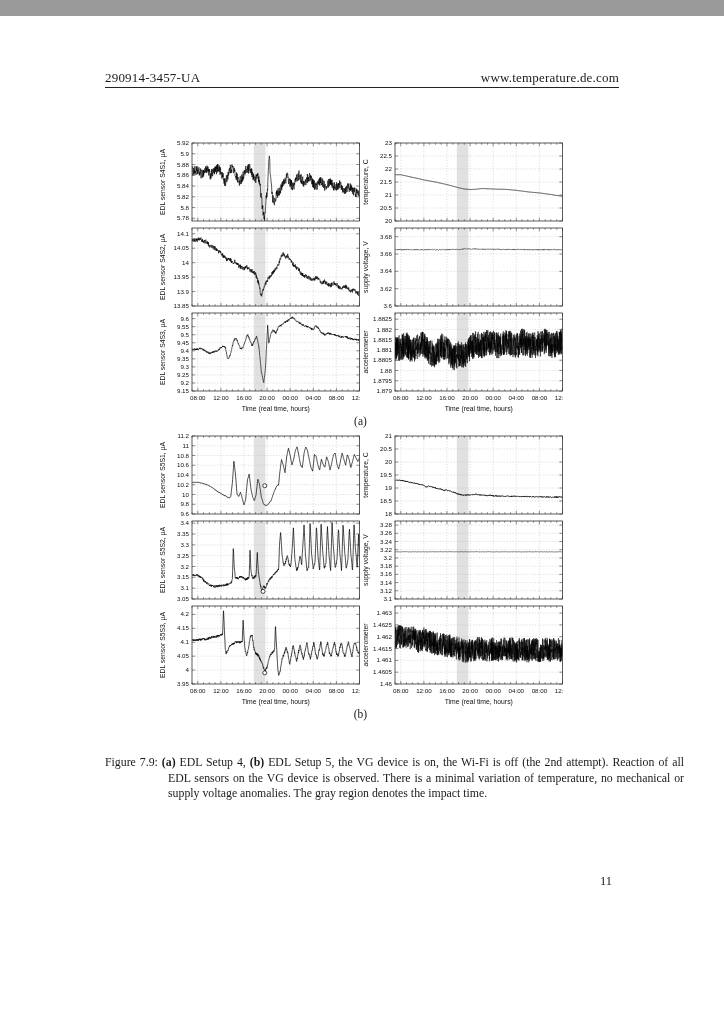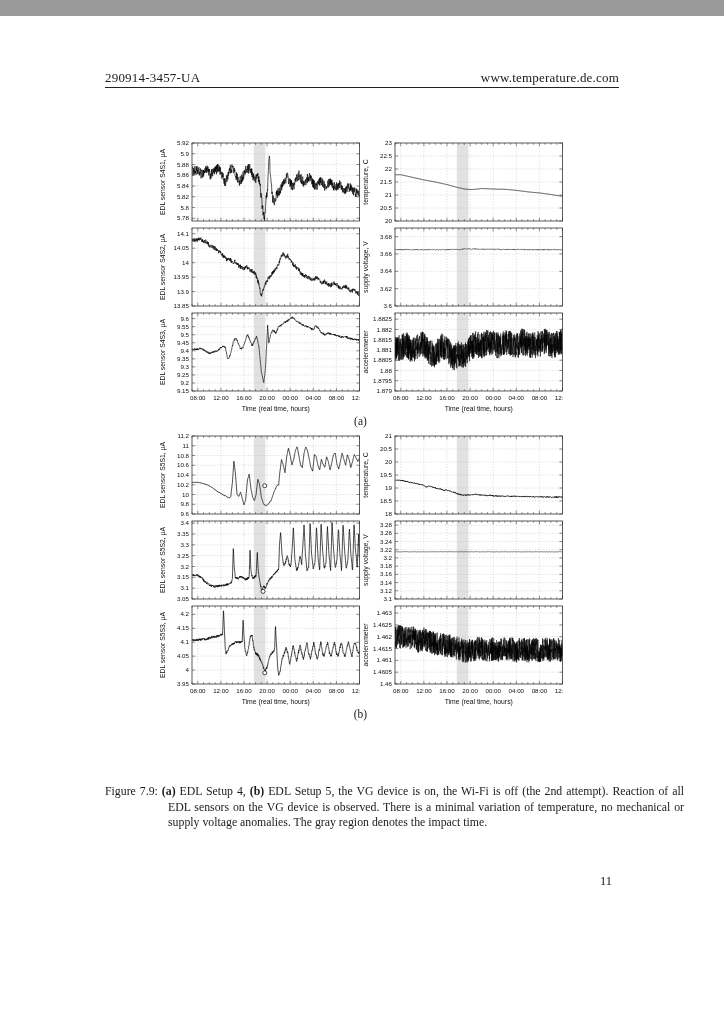--- a/index.html
+++ b/index.html
@@ -6,21 +6,21 @@
   .page{position:relative;width:724px;height:1024px;background:#ffffff;margin:16px auto;
         font-family:"Liberation Serif", serif;color:#1a1a1a;overflow:hidden;}
   .hdr{position:absolute;top:54px;left:105px;width:514px;display:flex;
        justify-content:space-between;font-size:13px;letter-spacing:.2px;}
   .hdr-rule{position:absolute;top:71px;left:105px;width:514px;height:1px;background:#222;}
   .chart-grid{position:absolute;left:158px;display:grid;grid-template-columns:202px 202px;column-gap:1px;}
   #grid-a{top:123px;} #grid-b{top:416px;}
   .subfig-label{position:absolute;left:158px;width:405px;text-align:center;font-size:11.5px;}
   #label-a{top:399px;} #label-b{top:692px;}
   svg text{font-family:"Liberation Sans", sans-serif;}
-  .caption{position:absolute;left:105px;top:768px;width:516px;font-size:11.8px;
+  .caption{position:absolute;left:105px;top:739px;width:516px;font-size:11.8px;
            line-height:15.6px;text-align:justify;padding-left:63px;text-indent:-63px;}
   .caption .b{font-weight:bold;}
   .pagenum{position:absolute;top:858px;right:112px;font-size:12.5px;}
 </style>
 </head>
 <body>
 
 <div class="page">
   <div class="hdr">
     <span>290914-3457-UA</span>

